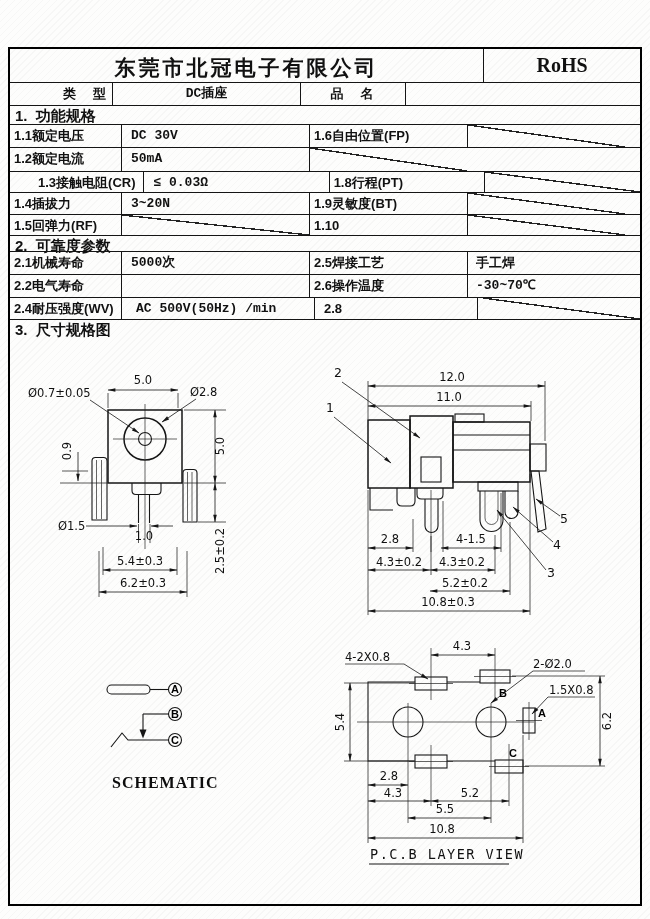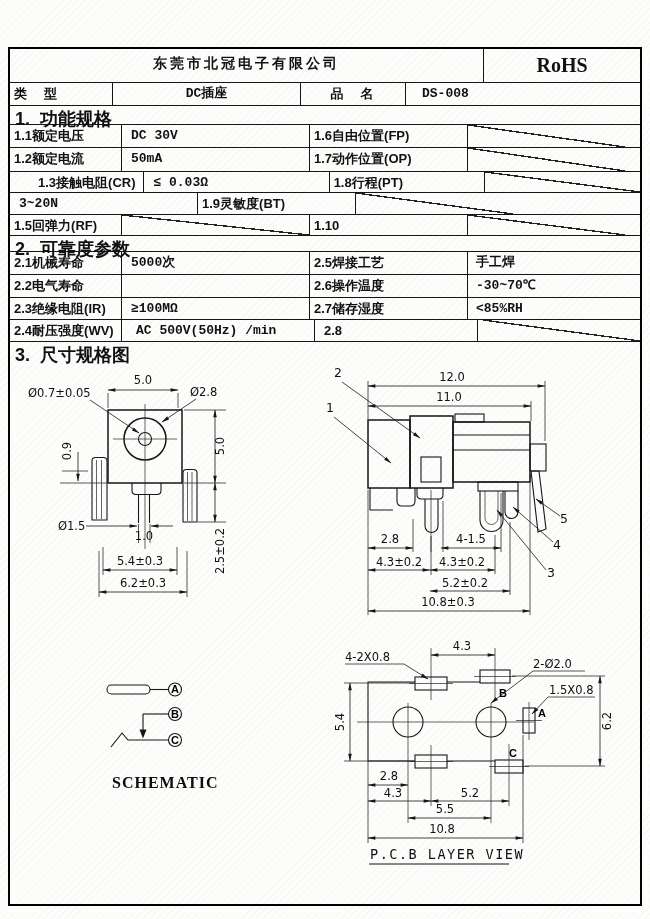--- a/index.html
+++ b/index.html
@@ -6,32 +6,32 @@
   .page{position:relative;width:650px;height:919px;background:#fdfdfc;overflow:hidden;
         font-family:"Liberation Sans","DejaVu Sans",sans-serif;color:#111;
         background-image:repeating-linear-gradient(135deg,rgba(130,130,130,.05) 0 1px,transparent 1px 5px);}
   .frame{position:absolute;left:8px;top:47px;width:634px;height:859px;border:2px solid #000;box-sizing:border-box;}
   .trow{display:flex;border-bottom:1px solid #151515;box-sizing:border-box;}
   .tc{box-sizing:border-box;border-right:1px solid #151515;padding:2px 4px 0 4px;font-size:13px;
       font-weight:bold;white-space:pre;overflow:hidden;line-height:1.35;}
   .tc.last{border-right:none;}
   .mono{font-family:"Liberation Mono","DejaVu Sans Mono",monospace;}
   .title-row{height:34px;}
-  .company{width:474px;text-align:center;font-size:14px;letter-spacing:3px;padding-top:5px;}
+  .company{width:474px;text-align:center;font-size:21px;letter-spacing:3px;padding-top:5px;}
   .rohs{width:156px;text-align:center;font-family:"Liberation Serif","DejaVu Serif",serif;
         font-size:20px;font-weight:bold;padding-top:3px;}
   .header-row{height:23px;}
-  .hc1{width:103px;text-align:left;letter-spacing:2px;}
+  .hc1{width:103px;text-align:right;letter-spacing:2px;}
   .hc2{width:188px;text-align:center;}
   .hc3{width:105px;text-align:center;letter-spacing:2px;}
   .hc4{width:210px;padding-left:16px;}
-  .sec{height:19px;font-size:18px;font-weight:bold;padding:1px 0 0 5px;white-space:pre;}
+  .sec{height:19px;font-size:15px;font-weight:bold;padding:1px 0 0 5px;white-space:pre;}
   .sec2{height:16px;}
   .sec3{height:22px;border-bottom:none;}
-  .c1{width:112px;} .c2{width:188px;padding-left:9px;} .c3{width:158px;} .c4{width:157px;padding-left:8px;font-family:Liberation Mono, monospace;}
+  .c1{width:112px;} .c2{width:188px;padding-left:9px;} .c3{width:158px;} .c4{width:157px;padding-left:8px;}
   .diag{background-image:linear-gradient(to top right,transparent calc(50% - .7px),
         #222 calc(50% - .7px),#222 calc(50% + .7px),transparent calc(50% + .7px));}
   .r1{height:23px;} .r2{height:24px;} .r3{height:21px;padding-left:24px;} .r4{height:22px;} .r5{height:21px;}
   .r6{height:23px;} .r7{height:23px;} .r8{height:22px;} .r9{height:22px;justify-content:space-between;}
   svg.drawings{position:absolute;left:0;top:0;}
   .ol{stroke:#161616;stroke-width:1.5;fill:none;}
   .ol2{stroke:#161616;stroke-width:1.1;fill:none;}
   .cl{stroke:#222;stroke-width:.7;fill:none;}
   .ext{stroke:#222;stroke-width:.75;fill:none;}
   .dim{stroke:#161616;stroke-width:.8;fill:none;marker-start:url(#arw);marker-end:url(#arw);}
@@ -52,44 +52,43 @@
 
     <div class="trow title-row">
       <div class="tc company">东莞市北冠电子有限公司</div>
       <div class="tc rohs last">RoHS</div>
     </div>
 
     <div class="trow header-row">
       <div class="tc hc1">类　型</div>
       <div class="tc hc2 mono">DC插座</div>
       <div class="tc hc3">品　名</div>
-      <div class="tc hc4 mono last">DS-008</div>
     </div>
 
     <div class="trow sec">1.  功能规格</div>
 
     <div class="trow r1">
       <div class="tc c1">1.1额定电压</div>
       <div class="tc c2 mono">DC 30V</div>
       <div class="tc c3">1.6自由位置(FP)</div>
       <div class="tc c4 last diag"></div>
     </div>
     <div class="trow r2">
       <div class="tc c1">1.2额定电流</div>
       <div class="tc c2 mono">50mA</div>
-      <div class="tc c3">1.7动作位置(OP)</div>
       <div class="tc c4 last diag"></div>
     </div>
     <div class="trow r3">
       <div class="tc c1">1.3接触电阻(CR)</div>
       <div class="tc c2 mono">≤ 0.03Ω</div>
       <div class="tc c3">1.8行程(PT)</div>
       <div class="tc c4 last diag"></div>
     </div>
     <div class="trow r4">
+      <div class="tc c1">1.4插拔力</div>
       <div class="tc c2 mono">3~20N</div>
       <div class="tc c3">1.9灵敏度(BT)</div>
       <div class="tc c4 last diag"></div>
     </div>
     <div class="trow r5">
       <div class="tc c1">1.5回弹力(RF)</div>
       <div class="tc c2 diag"></div>
       <div class="tc c3">1.10</div>
       <div class="tc c4 last diag"></div>
     </div>
@@ -100,26 +99,20 @@
       <div class="tc c1">2.1机械寿命</div>
       <div class="tc c2 mono">5000次</div>
       <div class="tc c3">2.5焊接工艺</div>
       <div class="tc c4 last">手工焊</div>
     </div>
     <div class="trow r7">
       <div class="tc c1">2.2电气寿命</div>
       <div class="tc c2 mono"></div>
       <div class="tc c3">2.6操作温度</div>
       <div class="tc c4 last mono">-30~70℃</div>
-    </div>
-    <div class="trow r8">
-      <div class="tc c1">2.3绝缘电阻(IR)</div>
-      <div class="tc c2 mono">≥100MΩ</div>
-      <div class="tc c3">2.7储存湿度</div>
-      <div class="tc c4 last mono">&lt;85%RH</div>
     </div>
     <div class="trow r9">
       <div class="tc c1">2.4耐压强度(WV)</div>
       <div class="tc c2 mono">AC 500V(50Hz) /min</div>
       <div class="tc c3">2.8</div>
       <div class="tc c4 last diag"></div>
     </div>
 
     <div class="trow sec sec3">3.  尺寸规格图</div>
   </div>

